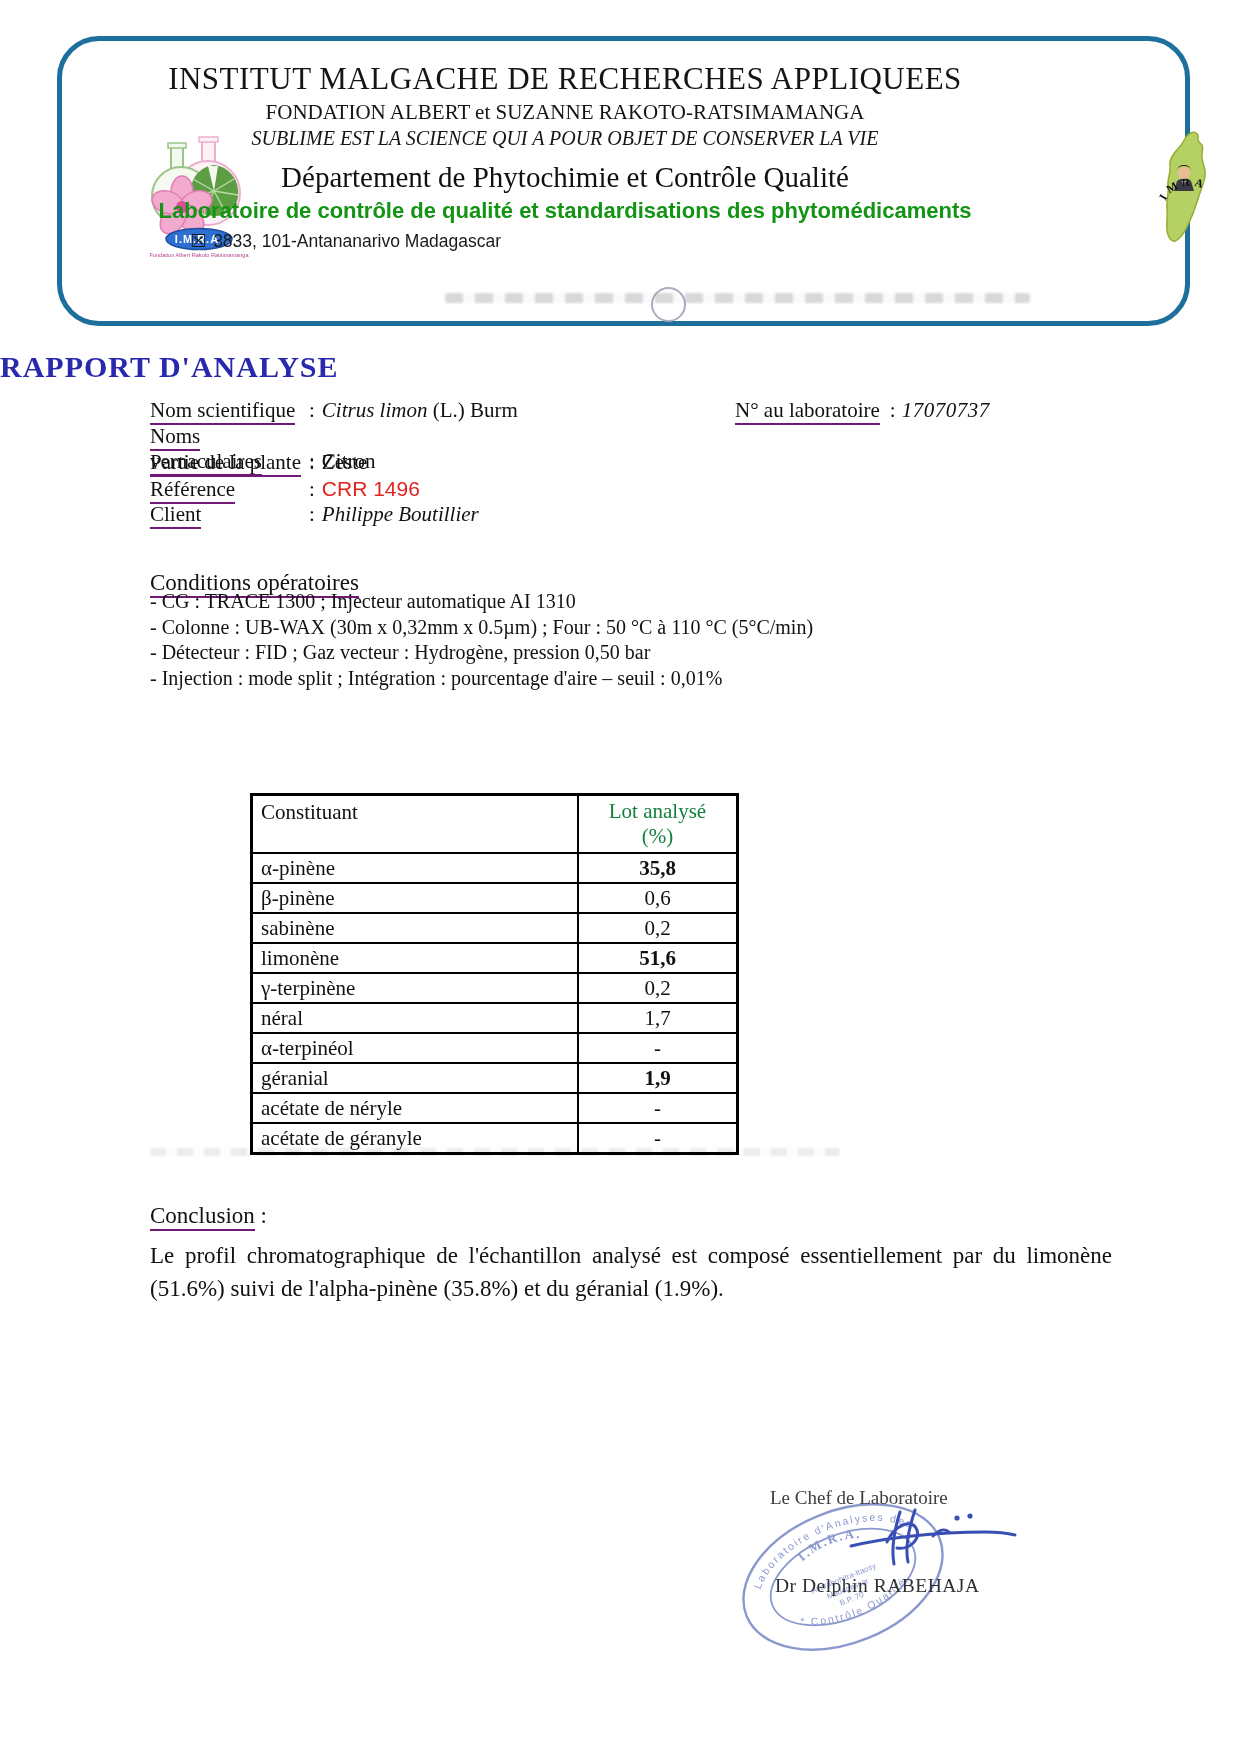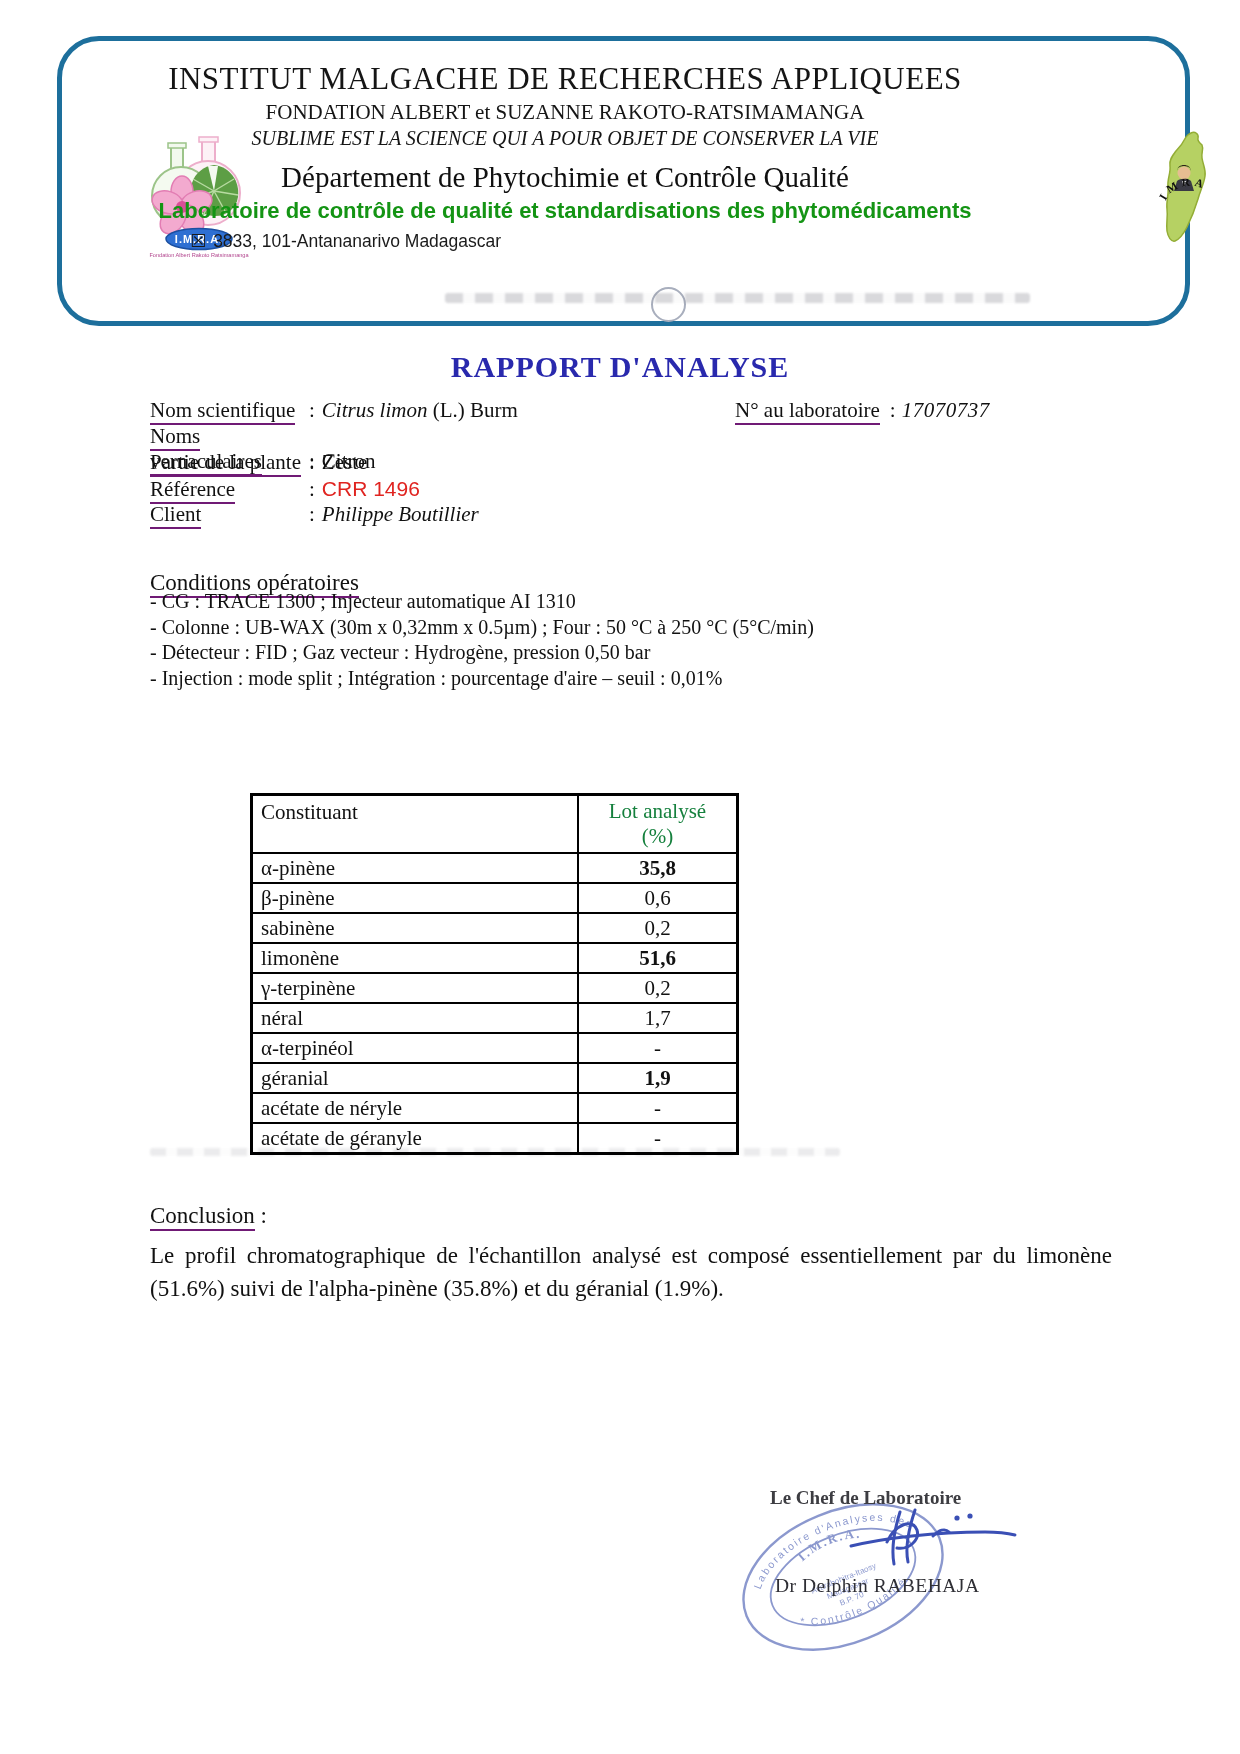--- a/index.html
+++ b/index.html
@@ -23,21 +23,21 @@
   .logo-right{position:absolute;left:1095px;top:88px;width:60px;height:120px;}
   .scan-circle{position:absolute;left:651px;top:287px;width:31px;height:31px;
                border:2px solid #a8aebd;border-radius:50%;}
   .smudge{position:absolute;filter:blur(1.2px);border-radius:3px;}
   .smudge1{left:445px;top:293px;width:585px;height:10px;
     background:repeating-linear-gradient(90deg,rgba(130,130,140,.30) 0 18px,rgba(130,130,140,.04) 18px 30px);}
   .smudge2{left:150px;top:1148px;width:690px;height:8px;opacity:.55;
     background:repeating-linear-gradient(90deg,rgba(130,130,140,.28) 0 16px,rgba(130,130,140,.04) 16px 27px);}
 
   
-  .report-title{position:absolute;left:0;top:350px;width:1240px;text-align:center;
+  .report-title{position:absolute;left:0;top:350px;width:1240px;text-align:left;
                 font-size:30px;font-weight:bold;letter-spacing:1px;color:#2929ad;}
 
   
   .fields{position:absolute;left:150px;top:398px;width:1000px;font-size:21px;}
   .frow{position:relative;height:26px;line-height:25px;}
   .flabel{display:inline-block;width:157px;}
   .ul{border-bottom:2px solid #701a75;padding-bottom:1px;}
   .sep{margin:0 7px 0 2px;}
   .red-val{font-family:"Liberation Sans",sans-serif;color:#e02420;font-size:21px;}
   .labno{position:absolute;left:585px;top:0;}
@@ -59,21 +59,21 @@
   .ctable td.cname{padding:1px 8px;height:26px;}
   .ctable td.cval{text-align:center;padding:1px 4px;}
   .ctable td.bold{font-weight:bold;}
 
   
   .concl-heading{top:1203px;}
   .conclusion-text{position:absolute;left:150px;top:1239px;width:962px;
                    font-size:23px;line-height:33px;text-align:justify;}
 
   
-  .chef-title{position:absolute;left:770px;top:1487px;font-size:19px;color:#3d3d42;z-index:5;font-weight:bold;}
+  .chef-title{position:absolute;left:770px;top:1487px;font-size:19px;color:#3d3d42;z-index:5;}
   .doctor-name{position:absolute;left:775px;top:1575px;font-size:19.5px;color:#2f2f35;
                letter-spacing:.5px;z-index:5;}
   .stamp{position:absolute;left:728px;top:1492px;z-index:2;opacity:.8;}
   .signature{position:absolute;left:845px;top:1502px;z-index:4;}
 </style>
 </head>
 <body>
 
 <div class="page">
 
@@ -171,21 +171,21 @@
     <div class="frow">
       <span class="flabel"><span class="ul">Client</span></span><span class="sep">:</span><i>Philippe Boutillier</i>
     </div>
   </div>
 
   <div class="section-heading cond-heading">
     <span class="ul">Conditions opératoires</span>
   </div>
   <div class="conditions">
       <div class="cond-line">- CG : TRACE 1300 ; Injecteur automatique AI 1310</div>
-      <div class="cond-line">- Colonne : UB-WAX (30m x 0,32mm x 0.5µm) ; Four : 50 °C à 250 °C (5°C/min)</div>
+      <div class="cond-line">- Colonne : UB-WAX (30m x 0,32mm x 0.5µm) ; Four : 50 °C à 110 °C (5°C/min)</div>
       <div class="cond-line">- Détecteur : FID ; Gaz vecteur : Hydrogène, pression 0,50 bar</div>
       <div class="cond-line">- Injection : mode split ; Intégration : pourcentage d'aire – seuil : 0,01%</div>
     </div>
 
   <table class="ctable">
     <thead>
       <tr>
         <th class="th-constituant">Constituant</th>
         <th class="th-lot">
           <div>Lot analysé</div>

